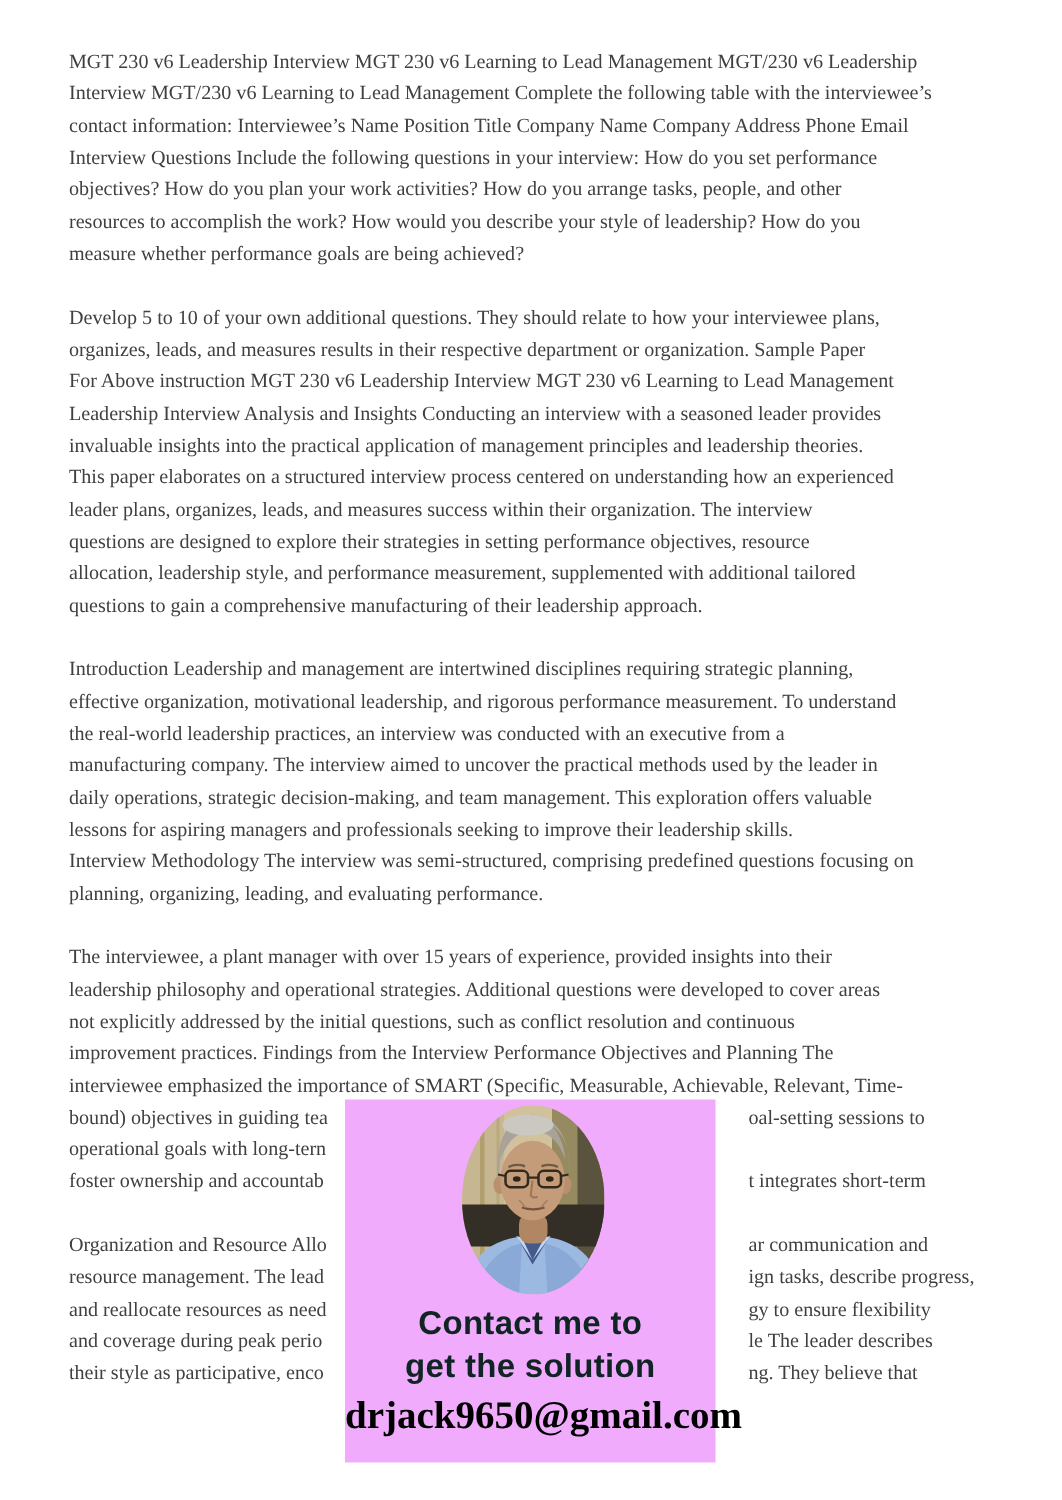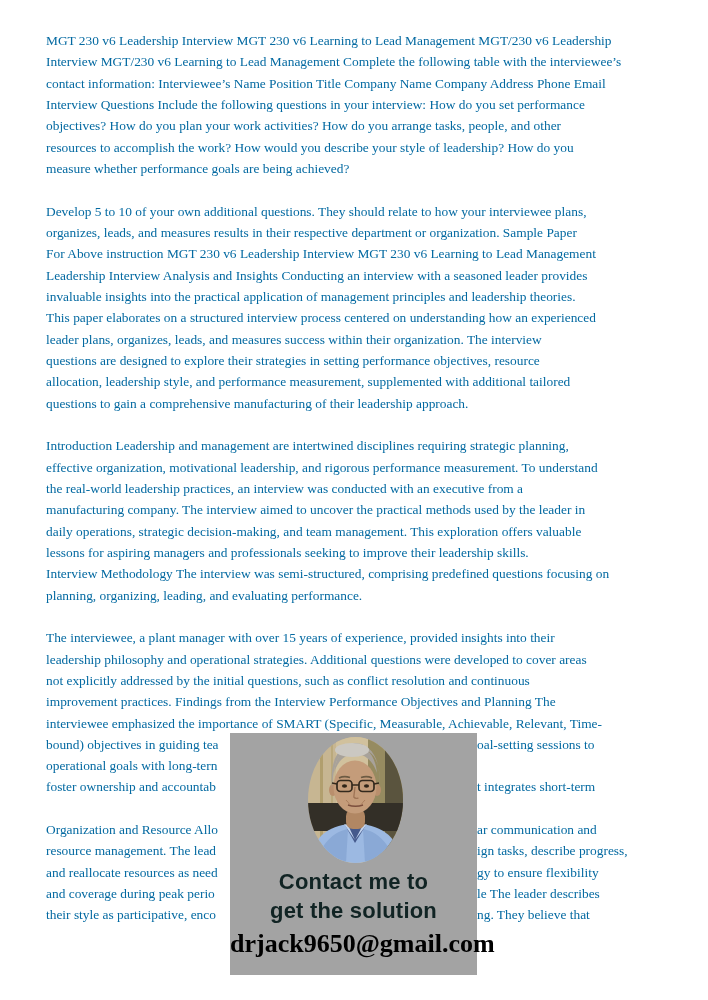--- a/index.html
+++ b/index.html
@@ -7,21 +7,21 @@
     width:708px;height:1000px;background:#ffffff;position:relative;overflow:hidden;
     font-family:"Liberation Serif",serif;
   }
   .doc{
     position:absolute;left:46px;top:30px;width:625px;color:#000000;
     font-size:13.4px;line-height:21.33px;
   }
   .para{margin:0 0 21.33px 0;}
   .para:last-child{margin-bottom:0;}
   .line{white-space:nowrap;position:relative;height:21.33px;}
-  .frag-right{position:absolute;left:431px;top:0;}
+  .frag-right{position:absolute;left:431px;top:0;padding-left:22px;}
   .overlay{
     position:absolute;left:230px;top:733px;width:247px;height:242px;
   }
   .photo{
     position:absolute;left:78px;top:4px;width:95px;height:126px;
     border-radius:50%;overflow:hidden;
   }
   .photo svg{display:block;}
   .ov-text{position:absolute;left:0;top:134px;width:100%;text-align:center;}
   .ov-headline{
@@ -29,21 +29,21 @@
     font-size:22px;line-height:29px;letter-spacing:0.2px;
   }
   .ov-email{
     font-family:"Liberation Serif",serif;font-weight:700;
     font-size:26px;line-height:26px;margin-top:6px;
   }
 </style>
 </head>
 <body style="background: rgb(255, 255, 255);">
 
-<div class="doc" style="color: #0369a1;">
+<div class="doc" style="color: #404040;">
     <div class="para">
       <div class="line">MGT 230 v6 Leadership Interview MGT 230 v6 Learning to Lead Management MGT/230 v6 Leadership</div>
       <div class="line">Interview MGT/230 v6 Learning to Lead Management Complete the following table with the interviewee’s</div>
       <div class="line">contact information: Interviewee’s Name Position Title Company Name Company Address Phone Email</div>
       <div class="line">Interview Questions Include the following questions in your interview: How do you set performance</div>
       <div class="line">objectives? How do you plan your work activities? How do you arrange tasks, people, and other</div>
       <div class="line">resources to accomplish the work? How would you describe your style of leadership? How do you</div>
       <div class="line">measure whether performance goals are being achieved?</div>
     </div>
     <div class="para">
@@ -80,21 +80,21 @@
     </div>
     <div class="para">
       <div class="line"><span class="frag-left">Organization and Resource Allo</span><span class="frag-right">ar communication and</span></div>
       <div class="line"><span class="frag-left">resource management. The lead</span><span class="frag-right">ign tasks, describe progress,</span></div>
       <div class="line"><span class="frag-left">and reallocate resources as need</span><span class="frag-right">gy to ensure flexibility</span></div>
       <div class="line"><span class="frag-left">and coverage during peak perio</span><span class="frag-right">le The leader describes</span></div>
       <div class="line"><span class="frag-left">their style as participative, enco</span><span class="frag-right">ng. They believe that</span></div>
     </div>
   </div>
 
-<div class="overlay" style="background: #a3a3a3;">
+<div class="overlay" style="background: #f0abfc;">
   <div class="photo">
     <svg viewBox="0 0 95 126" width="95" height="126" xmlns="http://www.w3.org/2000/svg">
 
       <rect x="0" y="0" width="95" height="126" fill="#c7b692"></rect>
       <rect x="12" y="0" width="3" height="126" fill="#b19f6e"></rect>
       <rect x="23" y="0" width="2" height="126" fill="#baa97c"></rect>
       <rect x="28" y="0" width="32" height="126" fill="#d1c19d"></rect>
       <rect x="60" y="0" width="35" height="126" fill="#968b60"></rect>
       <rect x="77" y="0" width="18" height="126" fill="#5a543e"></rect>
 

